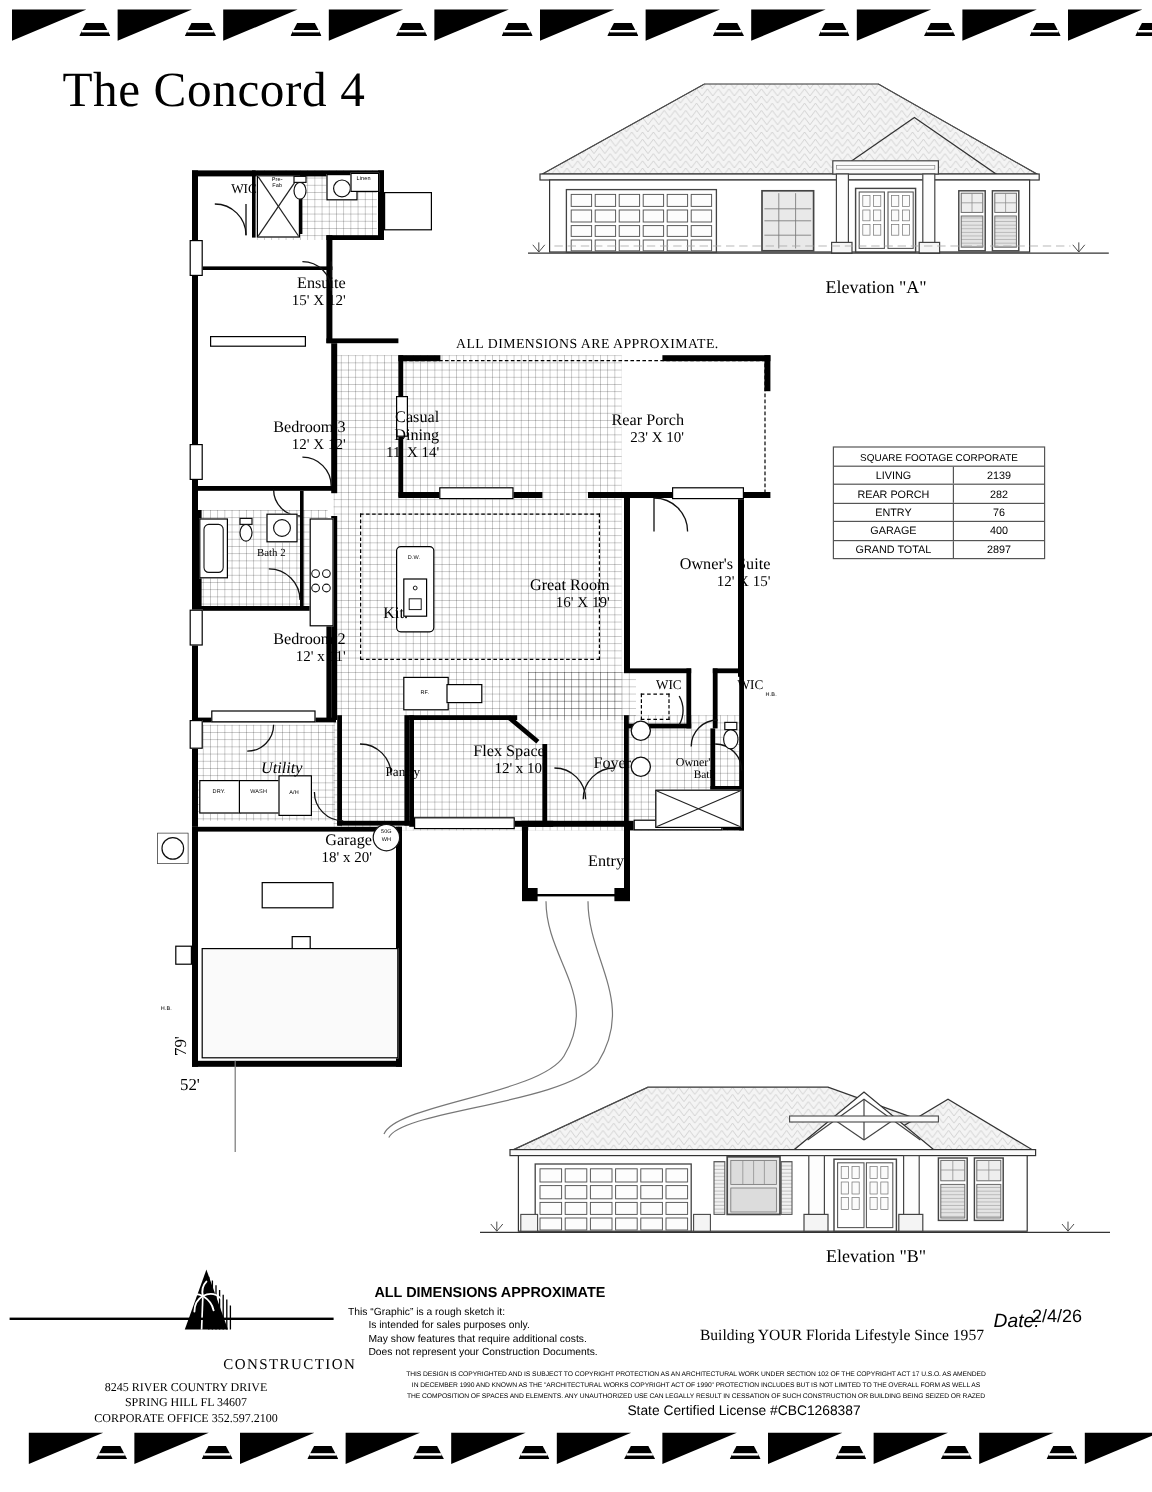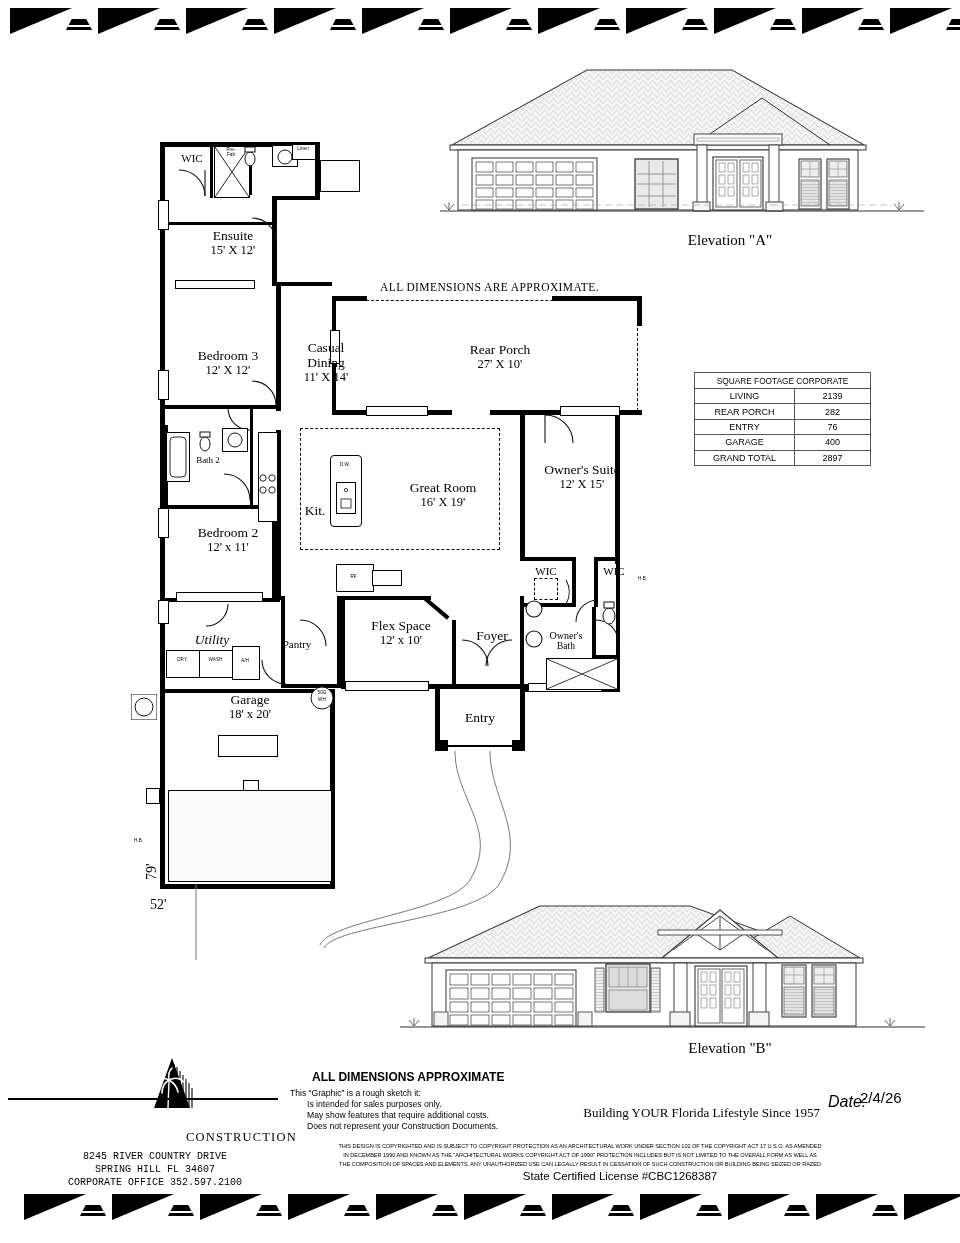--- a/index.html
+++ b/index.html
@@ -26,21 +26,21 @@
   }
   .motif .tabline{position:absolute;left:58px;top:19px;width:22px;height:1.5px;background:#fff;}
 
   
   .title{
     left:52px;top:50px;font-size:41px;letter-spacing:.5px;
     font-family:"Liberation Serif",serif;font-weight:400;
   }
 
   
-  .rm{font-family:"Liberation Serif",serif;text-align:center;line-height:1.12;}
+  .rm{font-family:"Liberation Serif",serif;text-align:right;line-height:1.12;}
   .rm .n{display:block;font-size:13.5px;}
   .rm .d{display:block;font-size:12.5px;}
   .rm-sm .n{font-size:11px;}
   .tiny{font-family:"Liberation Sans",sans-serif;font-size:4.6px;letter-spacing:.1px;text-align:center;}
   .tiny2{font-family:"Liberation Serif",serif;font-size:6px;text-align:center;}
 
   
   .w{position:absolute;background:#000;}
   .wt{position:absolute;background:#000;}        
   .hatch{
@@ -60,21 +60,21 @@
   .sf .hd{font-family:"Liberation Sans",sans-serif;font-size:8.3px;text-align:center;padding:2.5px 0;width:100%;}
   .sf .lb{font-family:"Liberation Sans",sans-serif;font-size:9px;text-align:center;padding:2.2px 0;width:99px;border-right:1px solid #555;}
   .sf .vl{font-family:"Liberation Sans",sans-serif;font-size:9px;text-align:center;padding:2.2px 0;flex:1;}
 
   
   .elev-cap{font-family:"Liberation Serif",serif;font-size:15px;text-align:center;}
 
   
   .logo-word{font-family:"Liberation Serif",serif;font-size:33px;letter-spacing:1px;}
   .logo-sub{font-family:"Liberation Serif",serif;font-size:12.5px;letter-spacing:1.2px;}
-  .addr{font-family:Liberation Mono, monospace;font-size:10px;line-height:1.32;text-align:center;}
+  .addr{font-family:Liberation Serif, serif;font-size:10px;line-height:1.32;text-align:center;}
   .adh{font-family:"Liberation Sans",sans-serif;font-size:12px;font-weight:bold;}
   .sketch{font-family:"Liberation Sans",sans-serif;font-size:8.6px;line-height:1.33;}
   .cpy{font-family:"Liberation Sans",sans-serif;font-size:5.6px;line-height:1.5;text-align:center;letter-spacing:-.05px;}
   .lic{font-family:"Liberation Sans",sans-serif;font-size:11.5px;text-align:center;}
   .bld{font-family:Liberation Serif, serif;font-size:13px;text-align:right;line-height:1.22;}
   .datelab{font-family:"Liberation Sans",sans-serif;font-size:16px;font-style:italic;}
   .dateval{font-family:"Liberation Sans",sans-serif;font-size:15px;text-align:right;}
   .vdim{font-family:"Liberation Serif",serif;font-size:14px;transform:rotate(-90deg);transform-origin:left top;}
   .hdim{font-family:"Liberation Serif",serif;font-size:14px;}
 </style>
@@ -134,20 +134,21 @@
         <div class="tab"></div>
         <div class="tabline"></div>
       </div>
     <div class="motif" style="left:890px">
         <div class="wing"></div>
         <div class="tab"></div>
         <div class="tabline"></div>
       </div>
   </div>
 
+  <div class="abs title">The Concord 4</div>
 
   <div class="abs" style="left:432px;top:62px;width:500px;height:175px;">
     <svg width="500" height="175" viewBox="0 0 500 175">
       <defs>
         <pattern id="shingle" width="9" height="6" patternUnits="userSpaceOnUse">
           <rect width="9" height="6" fill="#f4f4f4"></rect>
           <path d="M0 6 L4.5 0 L9 6" fill="none" stroke="#bdbdbd" stroke-width="0.5"></path>
         </pattern>
         <pattern id="louv" width="4" height="3" patternUnits="userSpaceOnUse">
           <rect width="4" height="3" fill="#e4e4e4"></rect>
@@ -531,40 +532,40 @@
       <span class="n">Bedroom 2</span>
       <span class="d">12' x 11'</span>
     </div>
     <div class="abs rm" style="left:286px;top:340px;width:80px;">
       <span class="n">Casual</span>
       <span class="n">Dining</span>
       <span class="d">11' X 14'</span>
     </div>
     <div class="abs rm" style="left:430px;top:342px;width:140px;">
       <span class="n">Rear Porch</span>
-      <span class="d">27' X 10'</span>
+      <span class="d">23' X 10'</span>
     </div>
     <div class="abs rm" style="left:378px;top:480px;width:130px;">
       <span class="n">Great Room</span>
       <span class="d">16' X 19'</span>
     </div>
     <div class="abs rm" style="left:522px;top:462px;width:120px;">
       <span class="n">Owner's Suite</span>
       <span class="d">12' X 15'</span>
     </div>
     <div class="abs rm" style="left:290px;top:503px;width:50px;">
       <span class="n">Kit.</span>
     </div>
     <div class="abs rm" style="left:178px;top:455px;width:60px;font-size:9px;">
       <span class="n" style="font-size:9px;">Bath 2</span>
     </div>
     <div class="abs rm" style="left:172px;top:632px;width:80px;font-style:italic;">
       <span class="n">Utility</span>
     </div>
-    <div class="abs rm" style="left:272px;top:638px;width:50px;font-size:11px;">
+    <div class="abs rm" style="left:300px;top:638px;width:50px;font-size:11px;">
       <span class="n" style="font-size:11px;">Pantry</span>
     </div>
     <div class="abs rm" style="left:348px;top:618px;width:106px;">
       <span class="n">Flex Space</span>
       <span class="d">12' x 10'</span>
     </div>
     <div class="abs rm" style="left:458px;top:628px;width:68px;">
       <span class="n">Foyer</span>
     </div>
     <div class="abs rm" style="left:536px;top:630px;width:60px;font-size:9.5px;">

